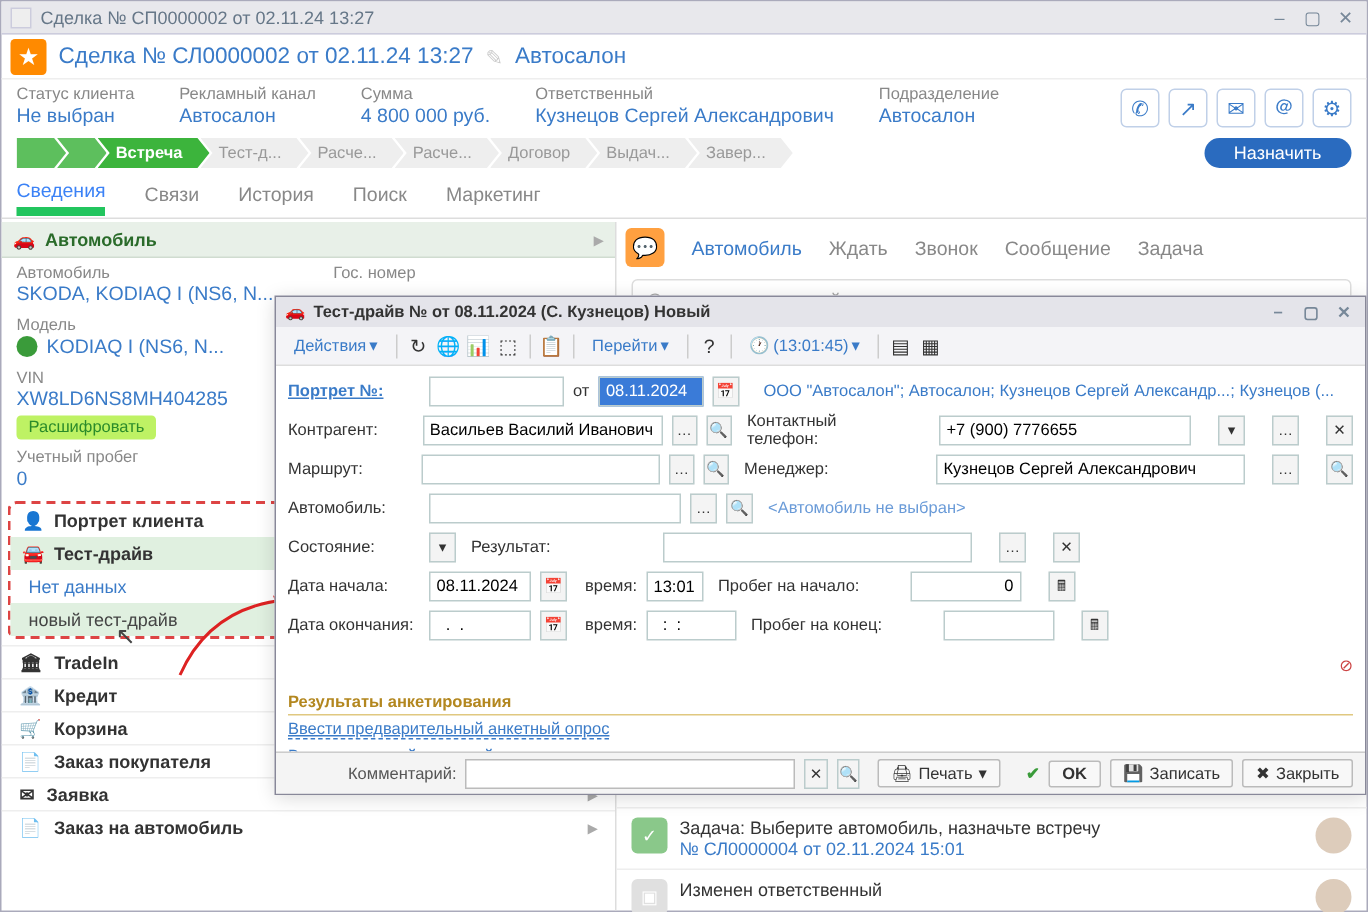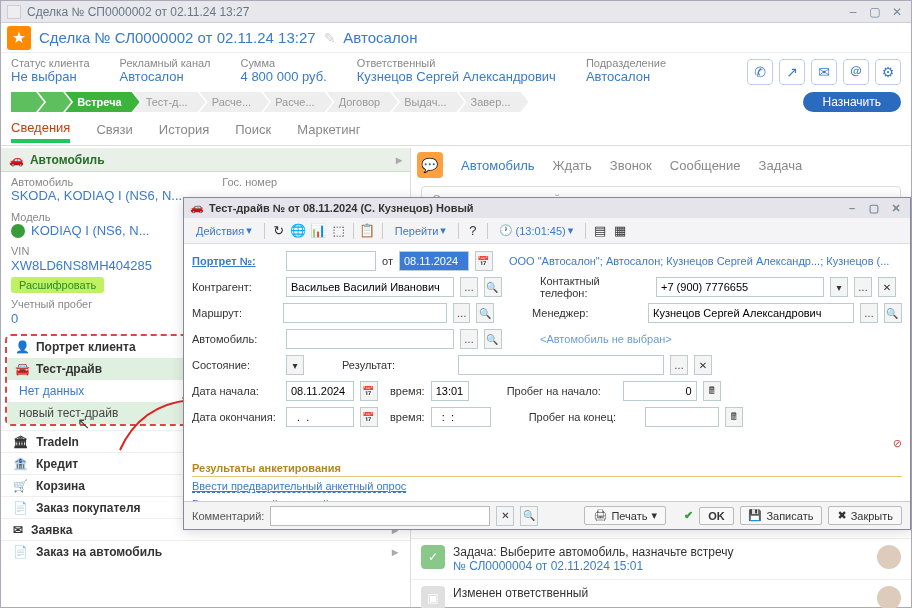--- a/index.html
+++ b/index.html
@@ -29,21 +29,21 @@
   .stage-bar { display: flex; align-items: center; padding: 2px 10px 6px; gap: 0; }
   .stage { height: 20px; padding: 0 18px 0 12px; display: flex; align-items: center; font-size: 11px; position: relative; clip-path: polygon(0 0, calc(100% - 8px) 0, 100% 50%, calc(100% - 8px) 100%, 0 100%, 8px 50%); margin-left: -6px; }
   .stage:first-child { clip-path: polygon(0 0, calc(100% - 8px) 0, 100% 50%, calc(100% - 8px) 100%, 0 100%); margin-left: 0; }
   .stage.done { background: #5dbf5d; color: #fff; }
   .stage.curr { background: #3cb43c; color: #fff; font-weight: bold; }
   .stage.future { background: #eee; color: #999; }
   .assign-btn { margin-left: auto; background: #2a6bbf; color: #fff; border-radius: 10px; padding: 3px 20px; font-size: 12px; cursor: pointer; }
   
   .main-tabs { display: flex; height: 28px; align-items: center; padding: 0 10px; gap: 26px; border-bottom: 1px solid #ddd; }
   .main-tab { color: #888; font-size: 13px; cursor: pointer; padding-bottom: 4px; }
-  .main-tab.active { color: #c2410c; border-bottom: 4px solid #22c55e; text-align: right; }
+  .main-tab.active { color: #3b82f6; border-bottom: 6px solid #22c55e; text-align: right; }
   
   .body-split { display: flex; position: absolute; top: 147px; bottom: 0; left: 0; right: 0; }
   .left-pane { width: 410px; border-right: 1px solid #ddd; overflow: hidden; }
   .right-pane { flex: 1; }
   
   .section-head { background: #e8f0e8; height: 24px; display: flex; align-items: center; padding: 0 8px; font-weight: bold; color: #2a6b2a; gap: 6px; border-bottom: 1px solid #d0dcd0; }
   .section-head .arrow { margin-left: auto; color: #aaa; }
   
   .field-row { display: flex; padding: 4px 10px; gap: 40px; }
   .field-col { display: flex; flex-direction: column; }
@@ -87,29 +87,29 @@
   .tb-sep { width: 1px; height: 16px; background: #ccc; margin: 0 2px; }
   .tb-icon { width: 16px; height: 16px; display: flex; align-items: center; justify-content: center; font-size: 13px; }
   
   .pop-body { padding: 4px 8px; font-size: 11px; }
   .p-row { display: flex; align-items: center; height: 26px; gap: 6px; }
   .p-label { width: 88px; color: #333; }
   .p-label.b { color: #3a7bc8; font-weight: bold; text-decoration: underline; }
   .p-input { border: 1px solid #bcc; height: 20px; padding: 0 4px; font-size: 11px; }
   .p-input.sel { background: #3a7bd8; color: #fff; }
   .p-btn-sm { width: 18px; height: 20px; border: 1px solid #bcc; background: #f4f4f4; display: flex; align-items: center; justify-content: center; font-size: 10px; cursor: pointer; }
-  .p-right-col { margin-left: 32px; display: flex; align-items: center; gap: 6px; }
+  .p-right-col { margin-left: 4px; display: flex; align-items: center; gap: 18px; }
   .p-label-r { width: 110px; }
   .p-longlink { color: #3a7bc8; font-size: 11px; white-space: nowrap; overflow: hidden; text-overflow: ellipsis; }
   .placeholder-blue { color: #6a9bd8; }
   .p-link-u { color: #3a7bc8; text-decoration: underline; border-bottom: 1px dashed #3a7bc8; }
   .p-section-title { color: #b3871f; font-weight: bold; margin-top: 6px; border-bottom: 1px solid #e0c880; padding-bottom: 2px; }
   
   .pop-footer { position: absolute; bottom: 0; left: 0; right: 0; height: 28px; border-top: 1px solid #ccc; background: #f4f4f4; display: flex; align-items: center; padding: 0 8px; gap: 6px; font-size: 11px; }
-  .pop-footer .flabel { color: #555; }
+  .pop-footer .flabel { color: #555; margin-left: 40px; }
   .pop-footer .finp { flex: 0 0 220px; border: 1px solid #bbb; height: 20px; background: #fff; }
   .fbtn { border: 1px solid #bbb; background: #f8f8f8; padding: 2px 8px; display: flex; align-items: center; gap: 4px; cursor: pointer; border-radius: 2px; }
   .fbtn.ok { font-weight: bold; }
   
   svg { display: block; }
 </style>
 </head>
 <body>
 
 <div class="main-window">

